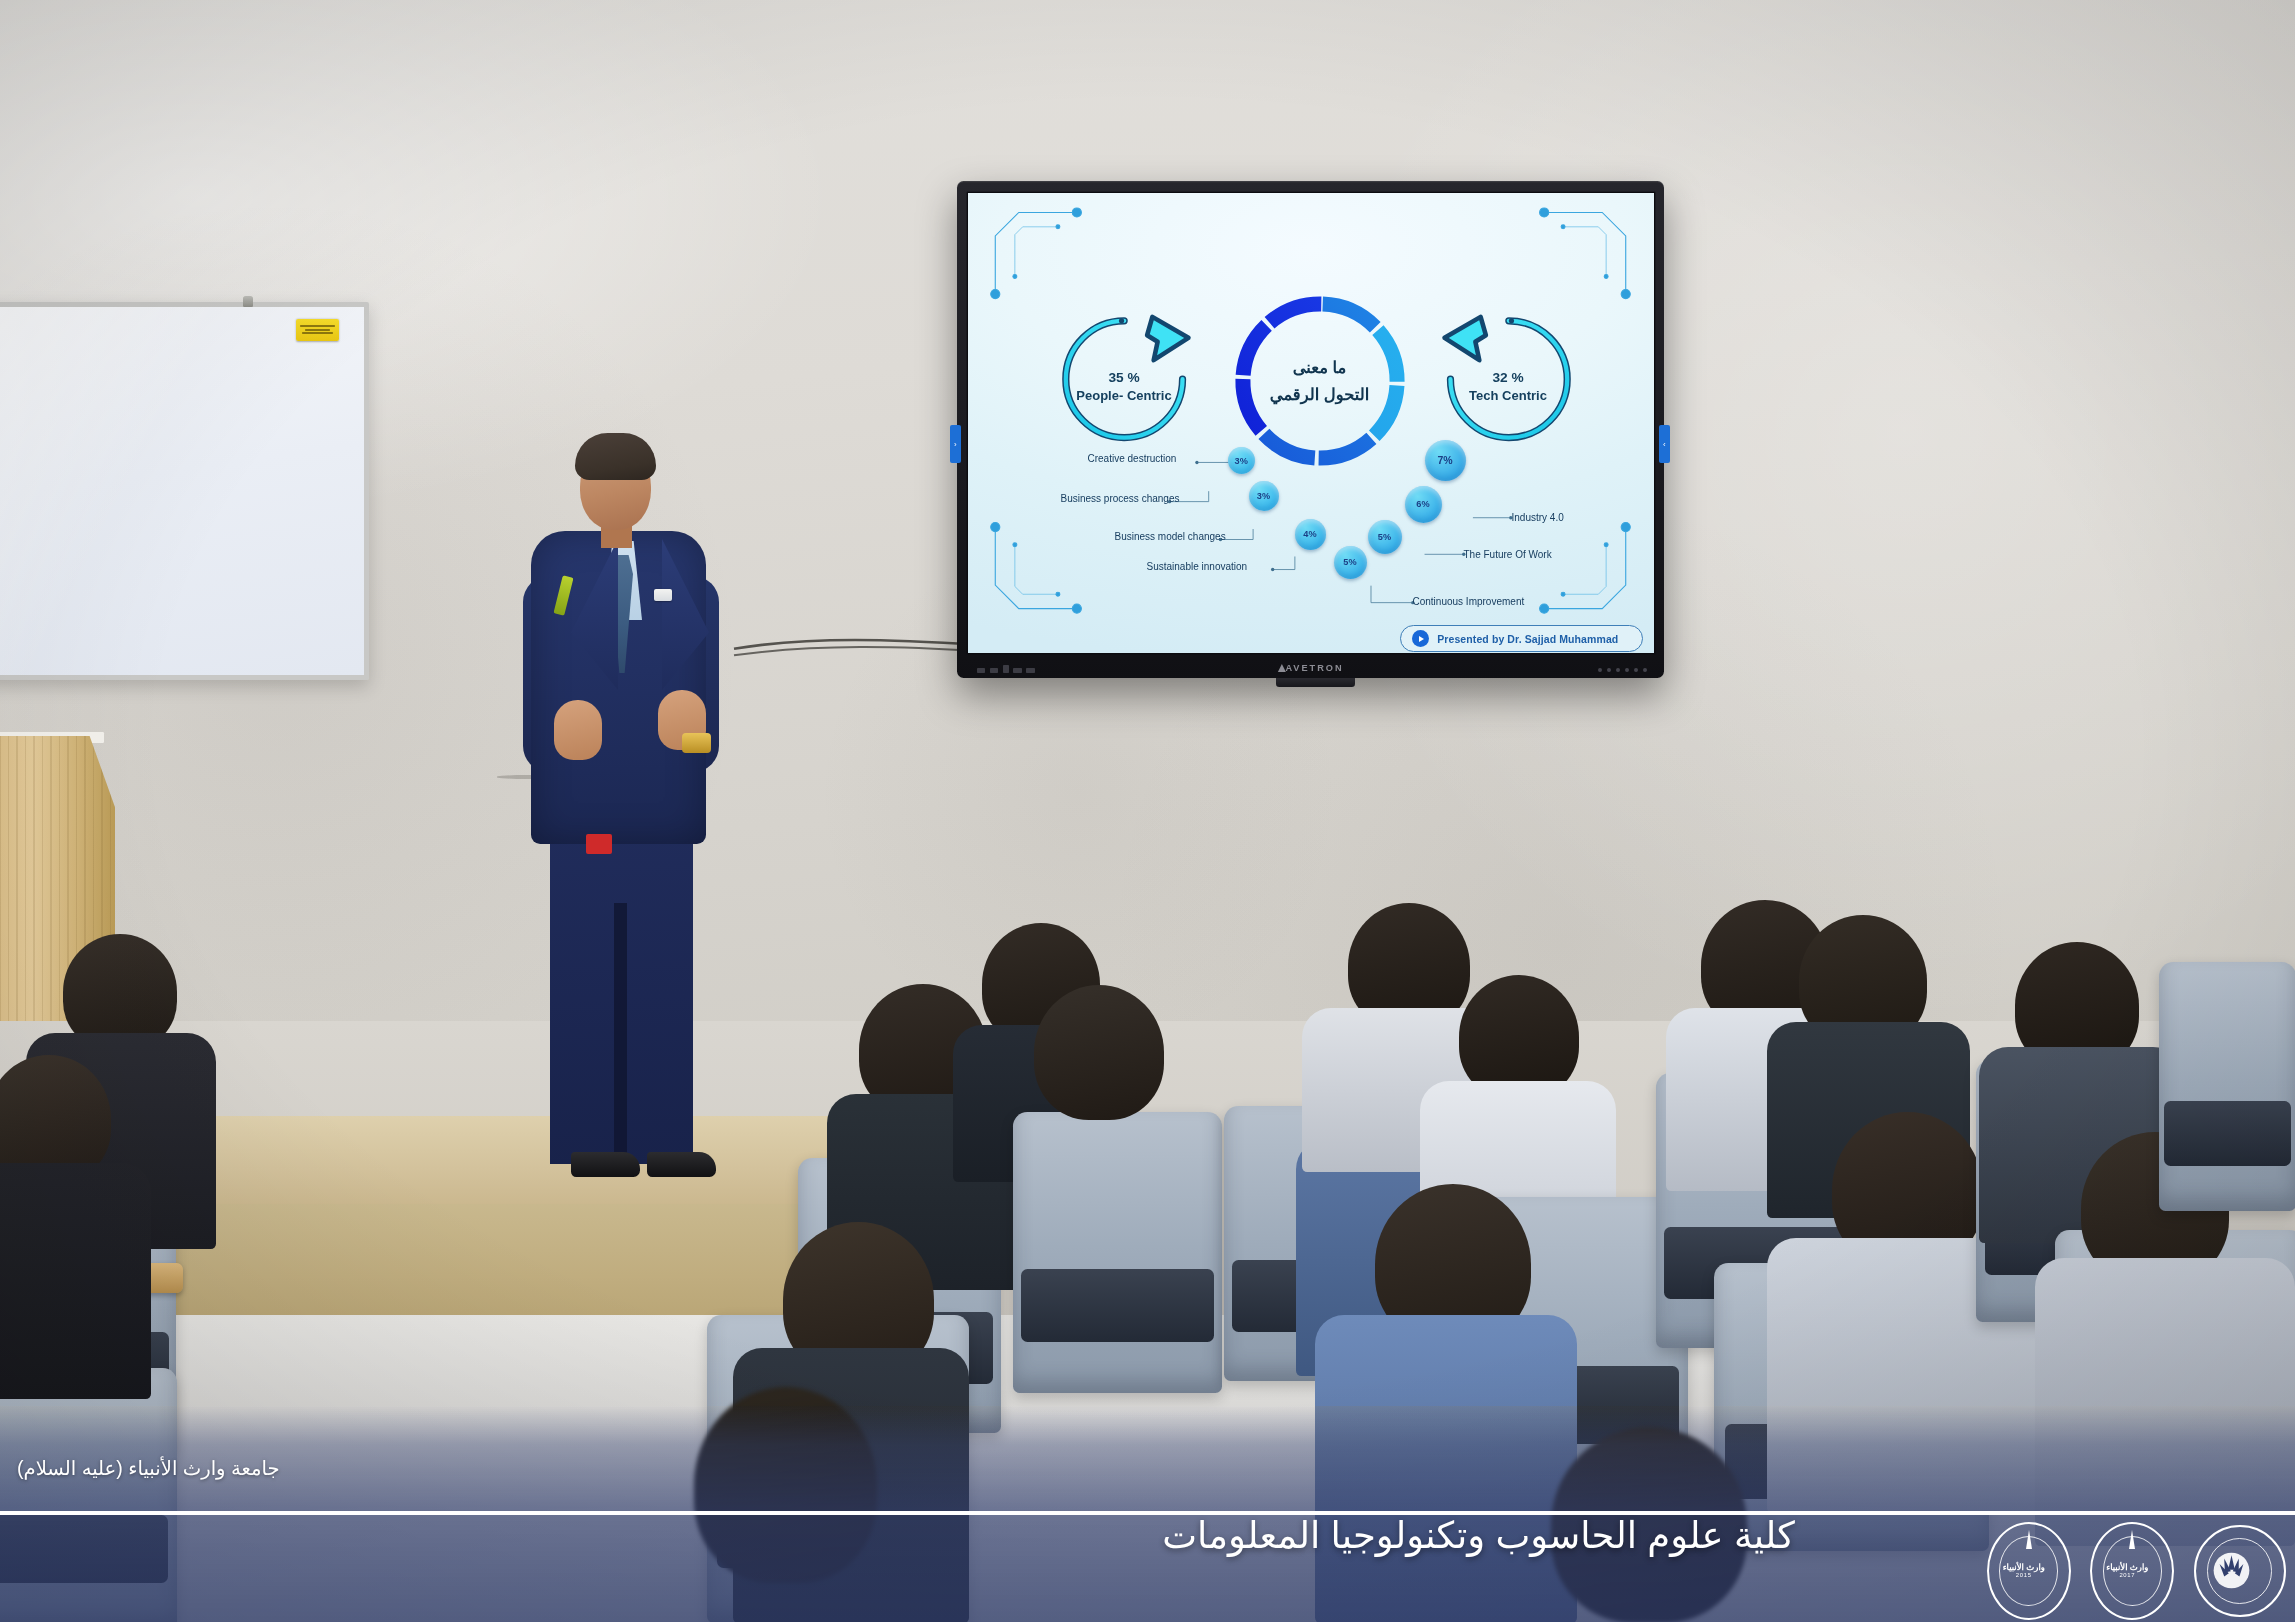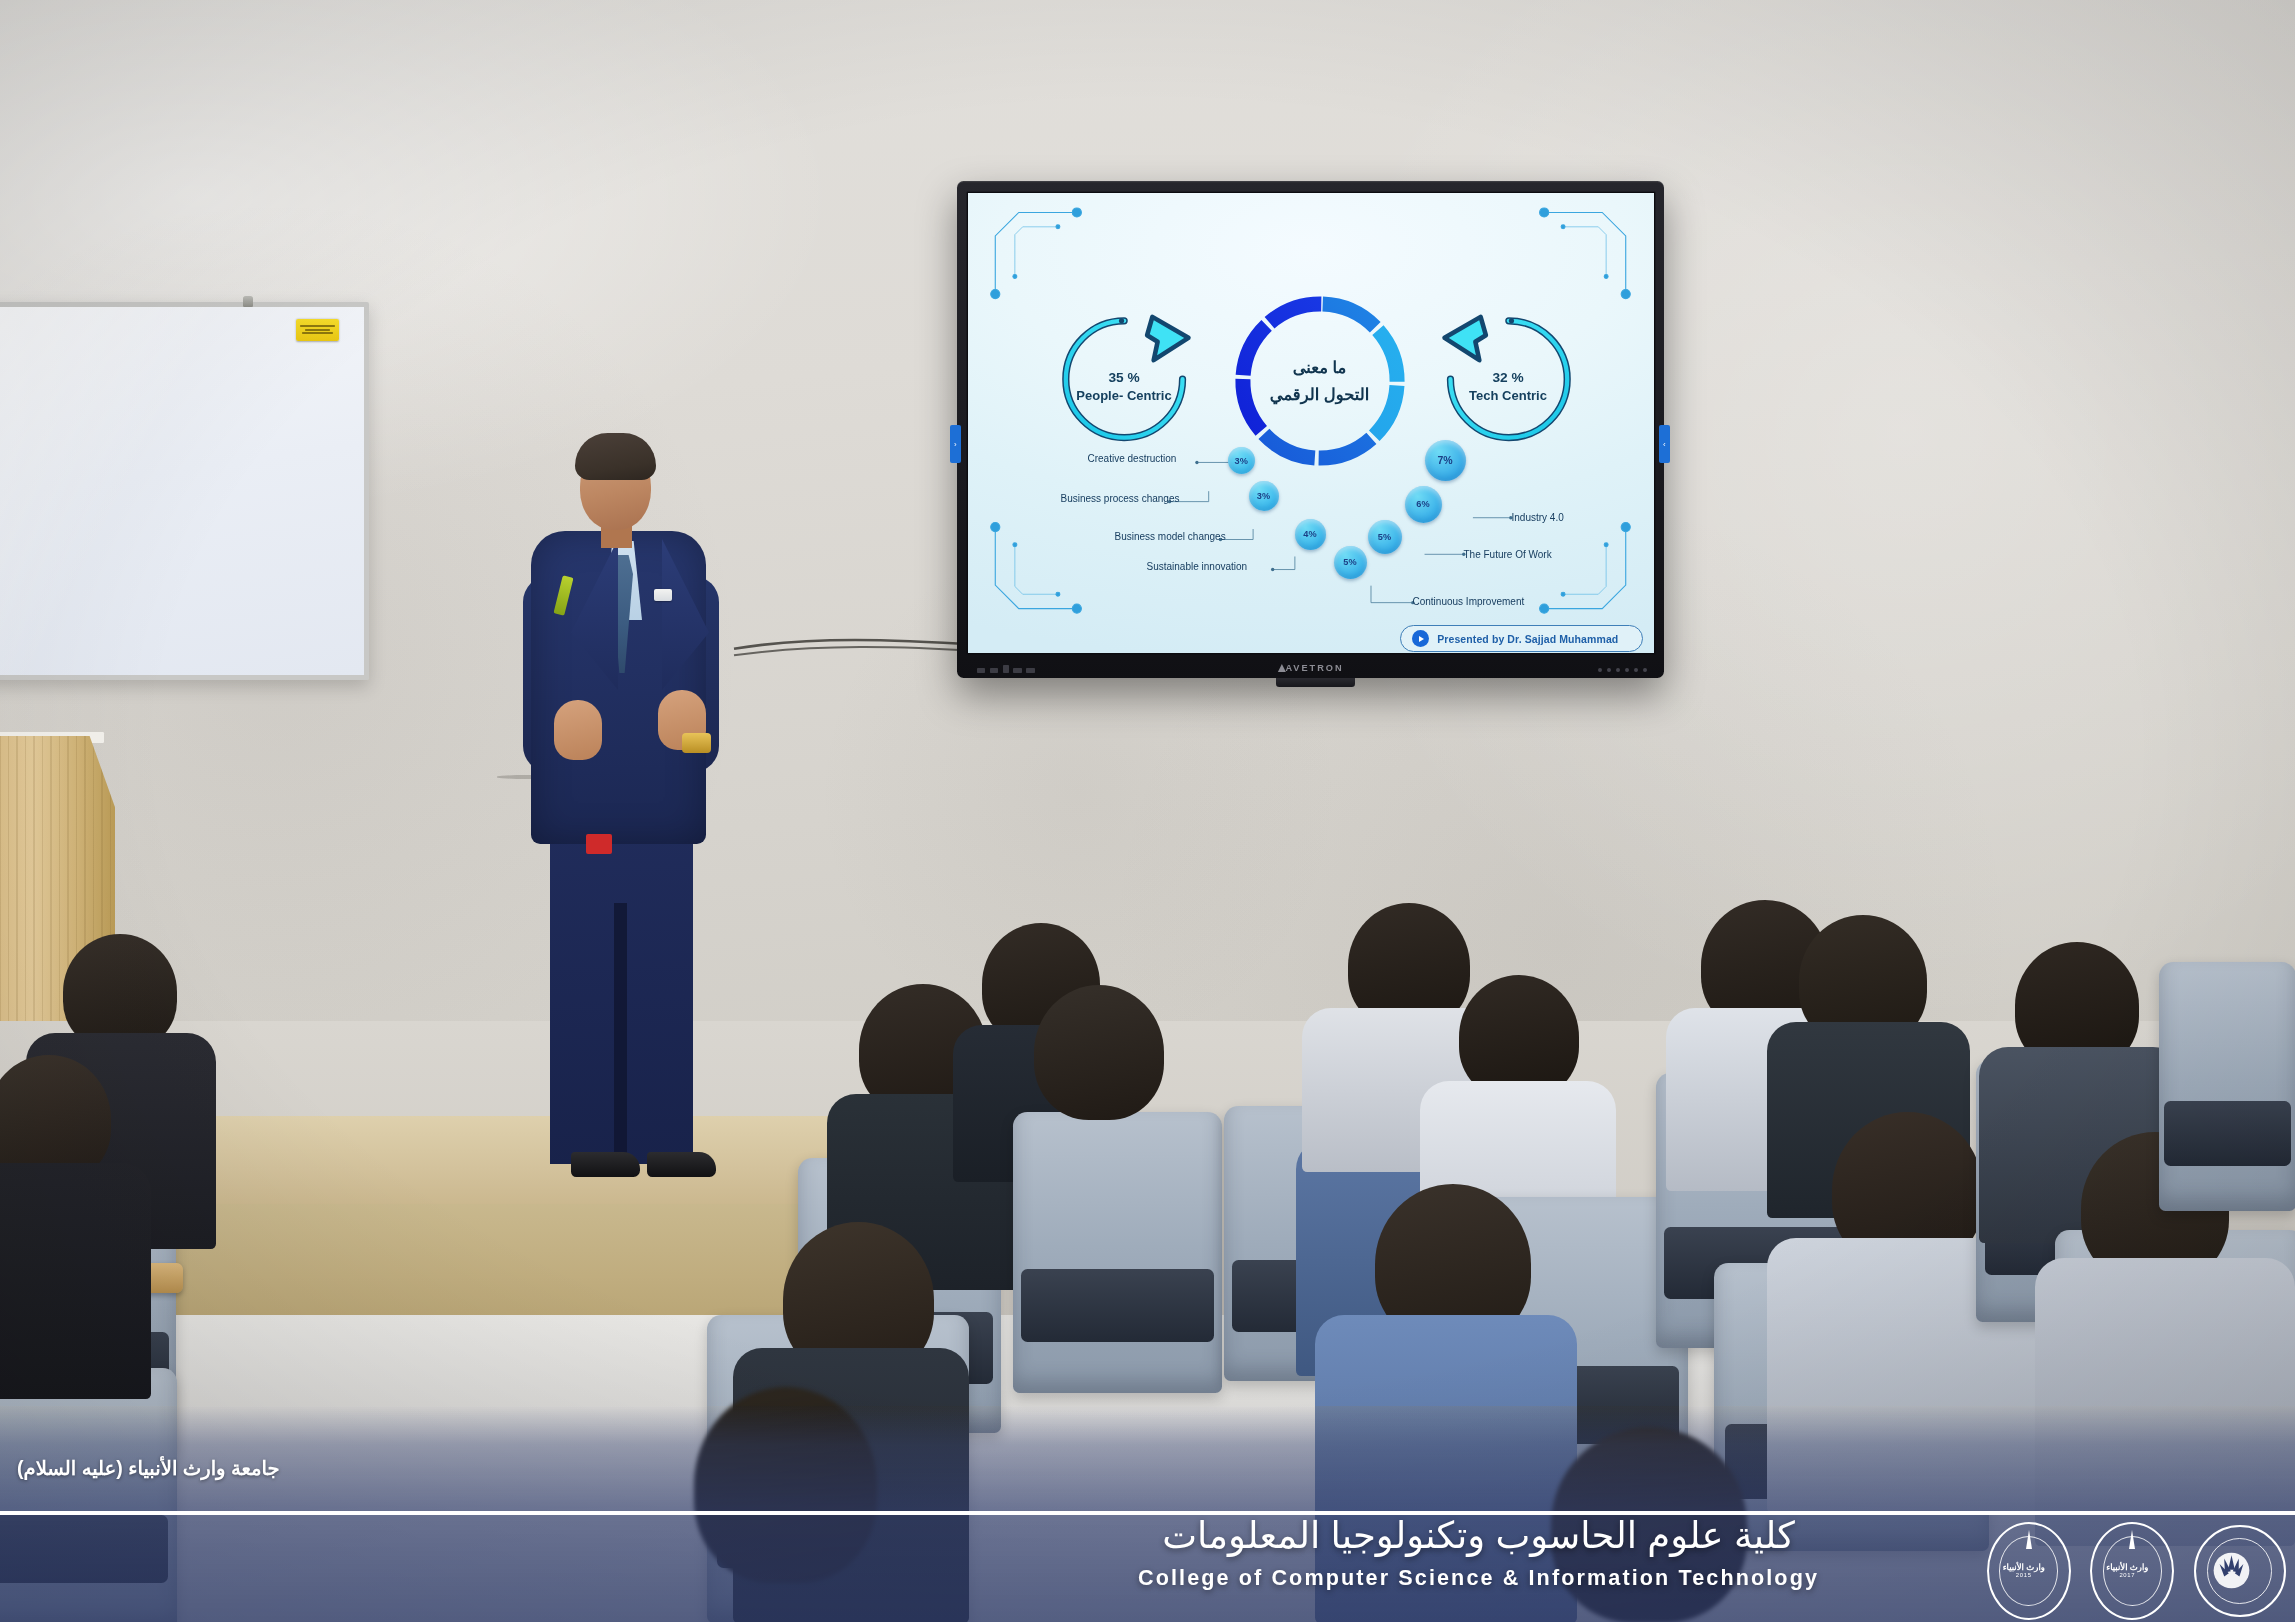--- a/index.html
+++ b/index.html
@@ -299,21 +299,21 @@
   .banner {
     position:absolute; left:0; bottom:0; width:2295px; height:217px;
     background:linear-gradient(180deg, rgba(58,72,122,.00) 0%, rgba(55,70,120,.38) 18%, rgba(52,66,116,.62) 48%, rgba(46,60,108,.72) 100%);
     backdrop-filter:saturate(.7);
   }
   .banner-line {
     position:absolute; left:0; top:105px; width:2295px; height:3.9px; background:#ffffff;
   }
   .banner-left {
     position:absolute; left:17px; top:51px; color:#fff; direction:rtl;
-    font-size:19.6px; font-weight:700; text-shadow:0 1.3px 3.9px rgba(0,0,0,.45);
+    font-size:19.6px; font-weight:400; text-shadow:0 1.3px 3.9px rgba(0,0,0,.45);
     white-space:nowrap;
   }
   .banner-center {
     position:absolute; left:1073px; top:110px; text-align:center; color:#fff; width:811px;
   }
   .banner-ar {
     font-size:37px; font-weight:400; direction:rtl; letter-spacing:0.7px; line-height:1.1;
     text-shadow:0 2px 6.5px rgba(0,0,0,.45);
   }
   .banner-en {
@@ -666,21 +666,20 @@
 
   <div class="vignette"></div>
 
   <div class="banner">
     <div class="banner-line"></div>
 
     <div class="banner-left">جامعة وارث الأنبياء (عليه السلام)</div>
 
     <div class="banner-center">
       <div class="banner-ar">كلية علوم الحاسوب وتكنولوجيا المعلومات</div>
-      <div class="banner-en">College of Computer Science &amp; Information Technology</div>
     </div>
 
     <div class="seals">
 
       <div class="seal">
         <div class="seal-spire"></div>
         <div class="seal-inner">
           <div>
             <div class="seal-ar">وارث الأنبياء</div>
             <div class="seal-yr">2015</div>

